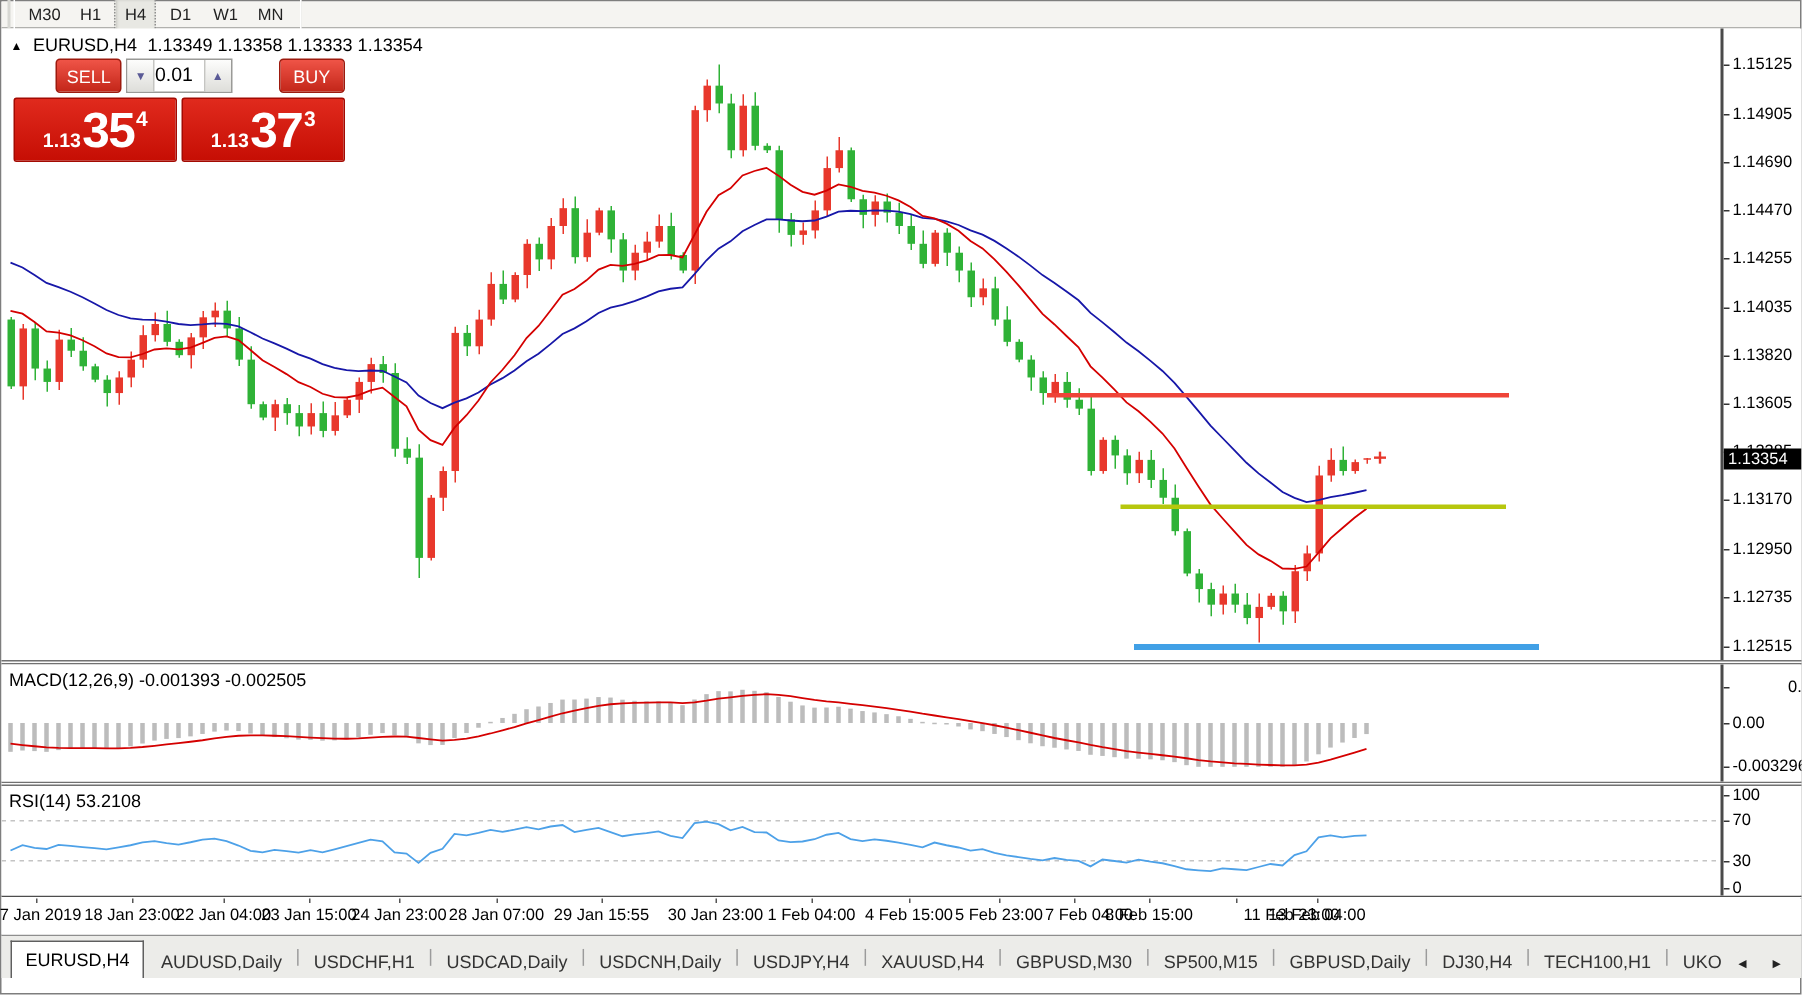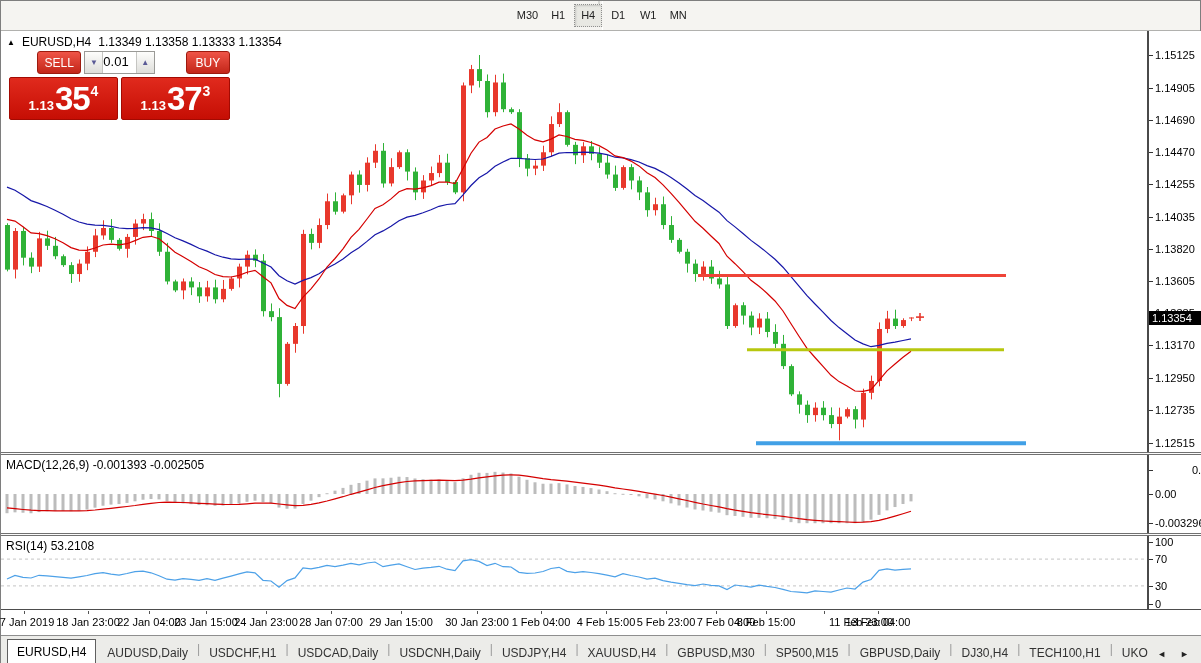--- a/index.html
+++ b/index.html
@@ -1,20 +1,20 @@
 <!DOCTYPE html>
 <html><head>
 <meta charset="utf-8">
 <style>
   html,body{margin:0;padding:0;}
   body{width:1201px;height:663px;overflow:hidden;font-family:"Liberation Sans",sans-serif;background:#fff;}
   *{box-sizing:border-box;}
   .term{width:1201px;height:663px;border:1px solid #7e7e7e;position:relative;background:#fff;}
   
-  .toolbar{height:30px;background:#f5f4f1;border-bottom:1px solid #b1b1ae;display:flex;align-items:center;padding-left:4px;flex-direction:column;}
+  .toolbar{height:18px;background:#f5f4f1;border-bottom:1px solid #b1b1ae;display:flex;align-items:center;padding-left:4px;}
   .grip{width:5px;height:20px;border-left:2px solid #d7d7d3;border-right:1px solid #fff;margin-right:4px;}
   .tf-btn{min-width:28px;height:23px;padding:0 3px;margin:0 1px;font-size:11px;color:#222;display:flex;align-items:center;justify-content:center;border:1px solid transparent;background:transparent;cursor:default;}
   .tf-btn.active{background:#e8e8e3;border:1px dotted #8f8f8f;box-shadow:inset 1px 1px 2px rgba(0,0,0,.15);}
   .tf-sep{width:1px;height:22px;background:#c9c9c5;border-right:1px solid #fff;margin:0 5px;}
   
   .grid{display:grid;grid-template-columns:1146px 54px;}
   .cell{position:relative;background:#fff;overflow:hidden;}
   .axis{position:relative;background:#fff;border-left:2px solid #4a4a4a;overflow:hidden;}
   .hsep{grid-column:1/3;height:3px;border-top:1px solid #717171;border-bottom:1px solid #717171;background:#fbfbfb;}
   .hsep2{grid-column:1/3;height:2px;border-top:1px solid #4d4d4d;background:#fff;}
@@ -530,21 +530,21 @@
         <div class="dlab" style="left: 87px;">18 Jan 23:00</div>
         <div class="dtick" style="left: 148px;"></div>
         <div class="dlab" style="left: 148px;">22 Jan 04:00</div>
         <div class="dtick" style="left: 205px;"></div>
         <div class="dlab" style="left: 205px;">23 Jan 15:00</div>
         <div class="dtick" style="left: 265px;"></div>
         <div class="dlab" style="left: 265px;">24 Jan 23:00</div>
         <div class="dtick" style="left: 330px;"></div>
         <div class="dlab" style="left: 330px;">28 Jan 07:00</div>
         <div class="dtick" style="left: 400px;"></div>
-        <div class="dlab" style="left: 400px;">29 Jan 15:00</div>
+        <div class="dlab" style="left: 400px;">29 Jan 15:55</div>
         <div class="dtick" style="left: 476px;"></div>
         <div class="dlab" style="left: 476px;">30 Jan 23:00</div>
         <div class="dtick" style="left: 540px;"></div>
         <div class="dlab" style="left: 540px;">1 Feb 04:00</div>
         <div class="dtick" style="left: 605px;"></div>
         <div class="dlab" style="left: 605px;">4 Feb 15:00</div>
         <div class="dtick" style="left: 665px;"></div>
         <div class="dlab" style="left: 665px;">5 Feb 23:00</div>
         <div class="dtick" style="left: 715px;"></div>
         <div class="dlab" style="left: 715px; padding-left: 20px;">7 Feb 04:00</div>

